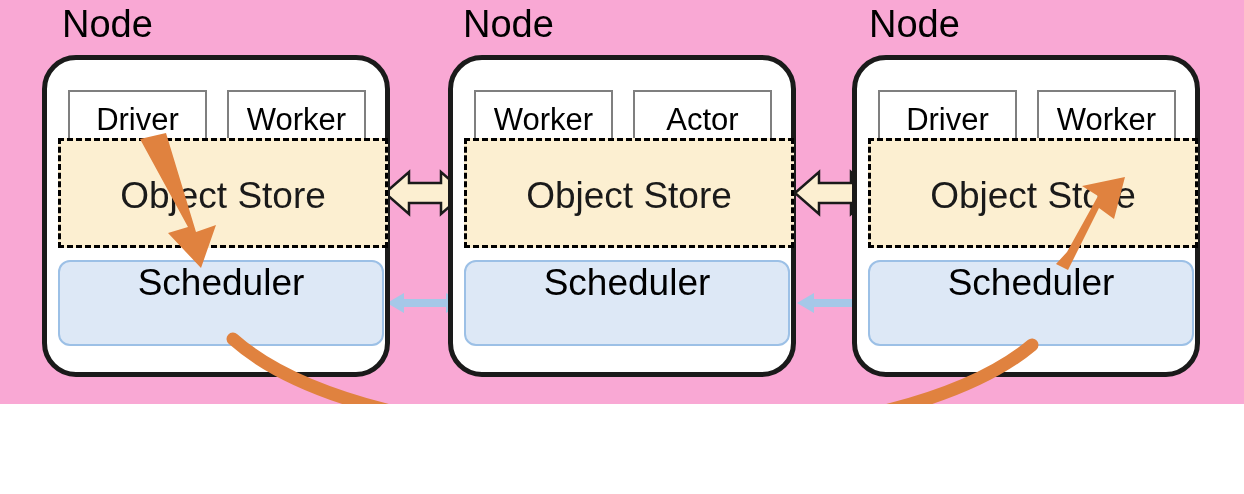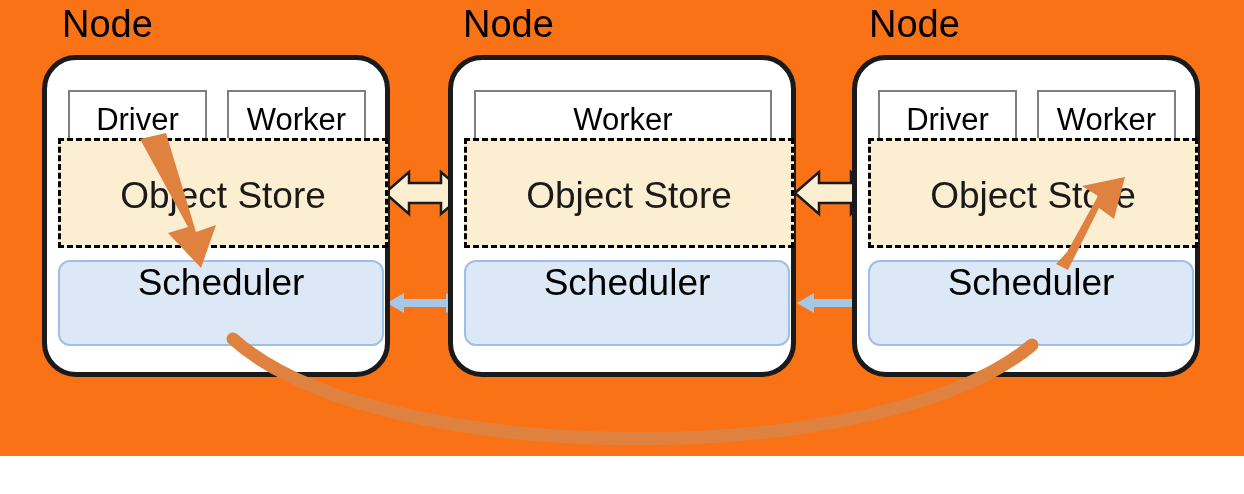--- a/index.html
+++ b/index.html
@@ -3,22 +3,22 @@
 <meta charset="utf-8">
 <style>
   html, body {
     margin: 0;
     padding: 0;
     background: #ffffff;
   }
   #canvas {
     position: relative;
     width: 1244px;
-    height: 456px;
-    background: #f97316;
+    height: 404px;
+    background: #f9a8d4;
     font-family: "Liberation Sans", sans-serif;
     overflow: hidden;
   }
 
   
   .node-label {
     position: absolute;
     font-size: 38px;
     line-height: 40px;
     color: #000000;
@@ -145,20 +145,21 @@
   <div class="scheduler z-inner" style="left:58px; top:260px; width:326px; height:86px;">
     <span class="scheduler-label">Scheduler</span>
   </div>
 
   <div class="node-label z-node" style="left:463px; top:4px;">Node</div>
 
   <div class="node-box z-node" style="left:448px; top:55px; width:348px; height:322px;"></div>
 
   <div class="proc-row z-inner" style="left:474px; top:90px; width:298px;">
     <div class="proc-box">Worker</div>
+    <div class="proc-box">Actor</div>
   </div>
 
   <div class="object-store z-inner" style="left:464px; top:138px; width:330px; height:110px;">
     <span class="object-store-label">Object Store</span>
   </div>
 
   <div class="scheduler z-inner" style="left:464px; top:260px; width:326px; height:86px;">
     <span class="scheduler-label">Scheduler</span>
   </div>
 

